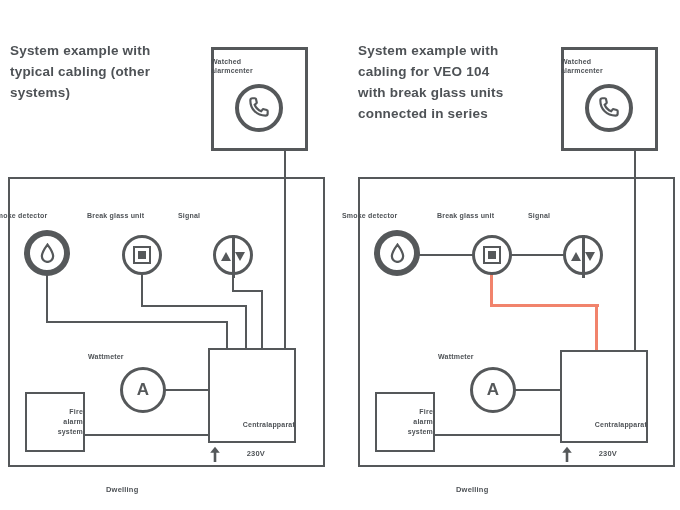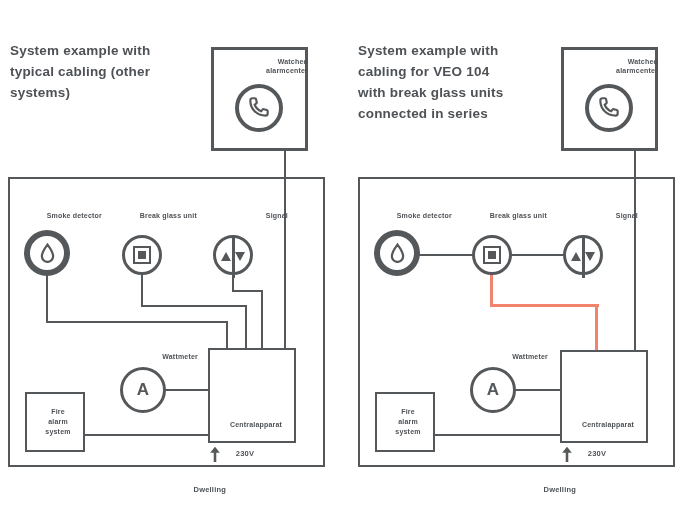--- a/index.html
+++ b/index.html
@@ -21,23 +21,23 @@
   .box.filled{background:var(--bg);}
   .wire{position:absolute;background:var(--line);}
   .wire.red{background:var(--red);}
   .circle{
     position:absolute;box-sizing:border-box;border-radius:50%;
     border:3px solid var(--line);background:var(--bg);
     display:flex;align-items:center;justify-content:center;
   }
   .lbl{
     position:absolute;color:var(--text);font-weight:bold;font-size:7px;
-    line-height:9px;letter-spacing:.2px;text-align:right;white-space:pre-line;
+    line-height:9px;letter-spacing:.2px;text-align:left;white-space:pre-line;
   }
-  .lbl.left-align{text-align:center;}
+  .lbl.left-align{text-align:right;}
   .lbl.lh10{line-height:10px;}
   .sq-outer{width:18px;height:18px;box-sizing:border-box;border:2px solid var(--line);
     display:flex;align-items:center;justify-content:center;}
   .sq-inner{width:8px;height:8px;background:var(--line);}
   .divider{position:absolute;left:50%;top:-3px;width:3px;height:43px;margin-left:-1.5px;background:var(--line);}
   .tri-up{position:absolute;left:5px;top:14px;width:0;height:0;
     border-left:5.5px solid transparent;border-right:5.5px solid transparent;
     border-bottom:9px solid var(--line);}
   .tri-down{position:absolute;right:5px;top:14px;width:0;height:0;
     border-left:5.5px solid transparent;border-right:5.5px solid transparent;

